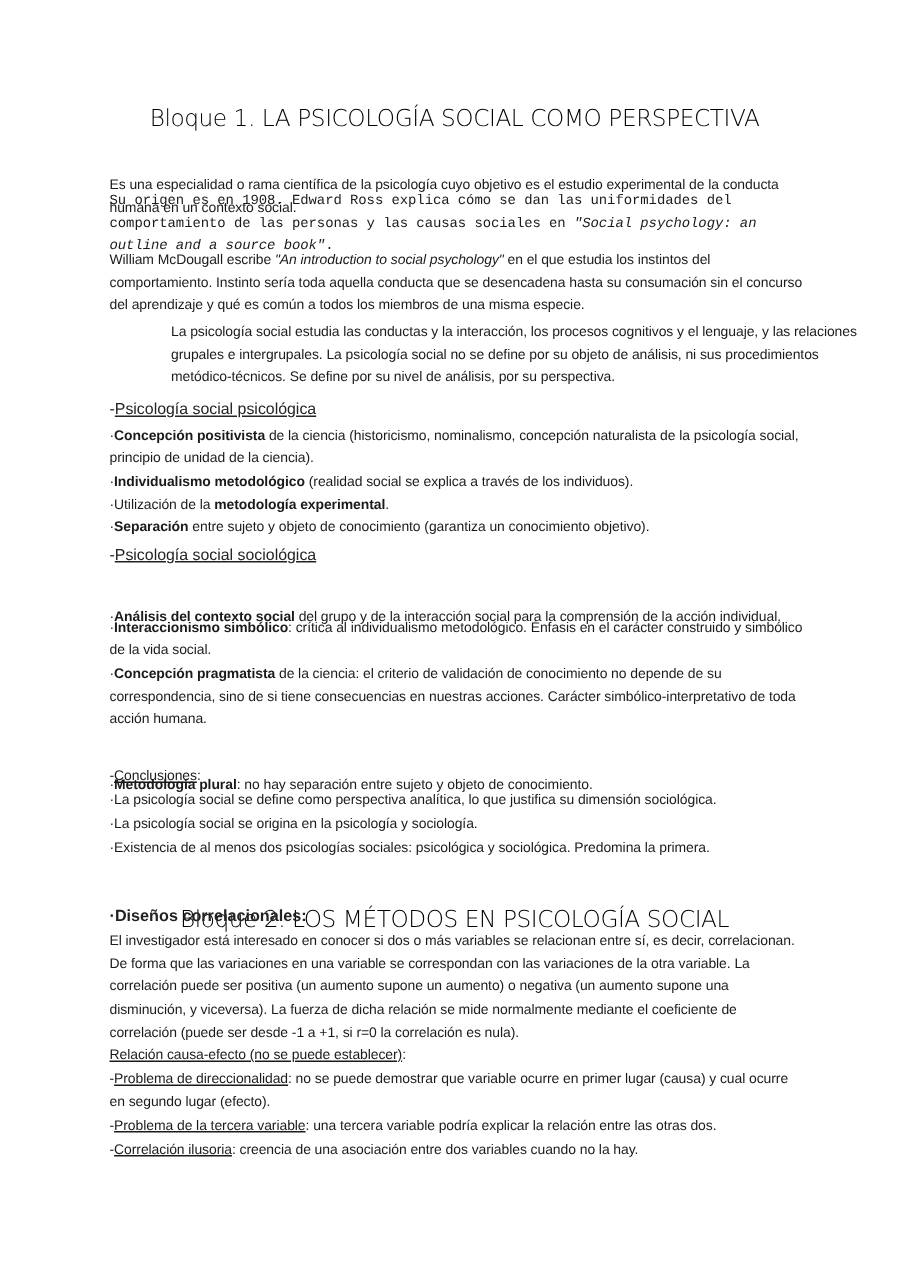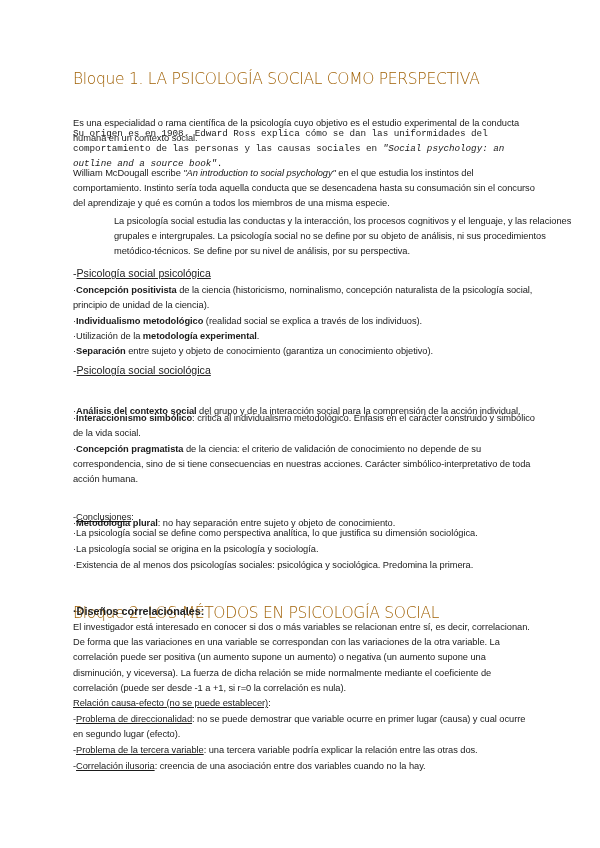--- a/index.html
+++ b/index.html
@@ -1,21 +1,21 @@
 <!DOCTYPE html>
 <html><head>
   <meta charset="utf-8">
   <style>
     html, body { margin: 0; padding: 0; background: #ffffff; }
     body { width: 600px; height: 848px; position: relative; overflow: hidden;
            font-family: "Liberation Sans", sans-serif; color: #1a1a1a; }
     .page { position: absolute; left: 73px; top: 0; width: 460px; }
-    .h1 { position: absolute; left: 0; width: 460px; text-align: left;
+    .h1 { position: absolute; left: 0; width: 460px; text-align: center;
           font-family: "DejaVu Sans", sans-serif; font-weight: 300; font-size: 15.5px;
-          color: #a16207; letter-spacing: -0.3px; white-space: nowrap; }
+          color: #000000; letter-spacing: -0.3px; white-space: nowrap; }
     .p { position: absolute; left: 0; width: 462px; font-size: 9.3px; line-height: 15.2px;
          letter-spacing: -0.05px; }
     .sub { position: absolute; left: 0; font-size: 10.6px; color: #222; }
     .u { text-decoration: underline; }
     b { font-weight: bold; }
     i { font-style: italic; }
   </style>
 </head>
 <body>
 

